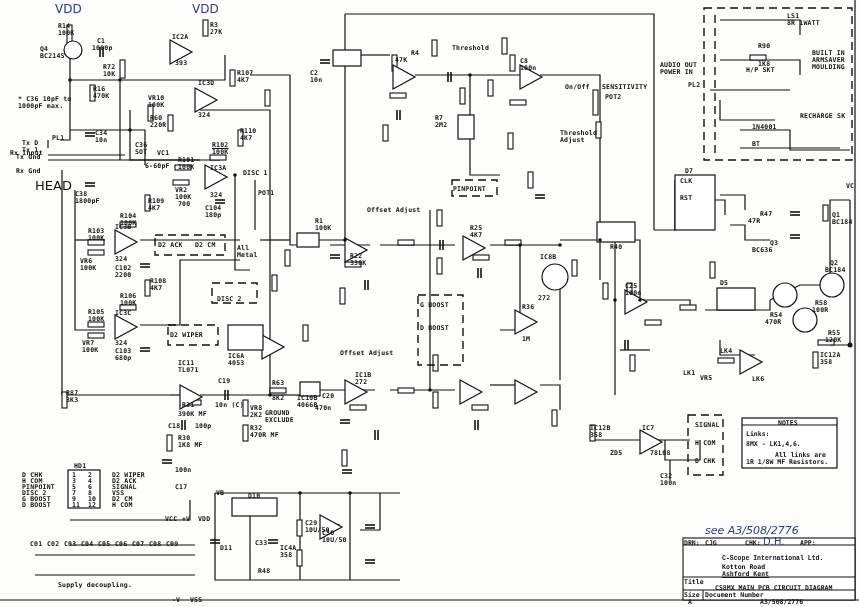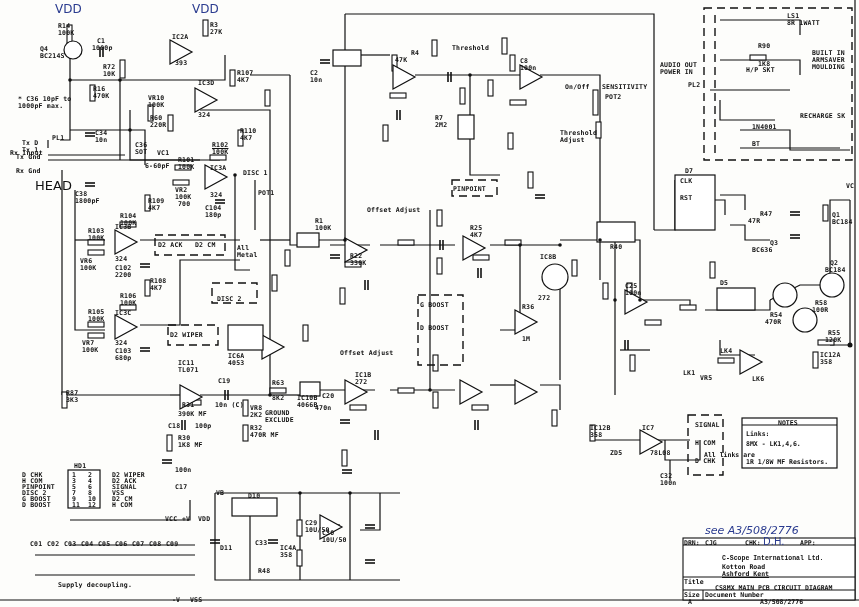--- a/index.html
+++ b/index.html
@@ -584,21 +584,21 @@
 <div class="lbl" style="left:182px;top:516px;">+V</div>
 <div class="lbl" style="left:198px;top:516px;">VDD</div>
 <div class="lbl" style="left:172px;top:597px;">-V</div>
 <div class="lbl" style="left:190px;top:597px;">VSS</div>
 <div class="lbl" style="left:216px;top:490px;">VB</div>
 <div class="lbl" style="left:846px;top:183px;">VC</div>
 
 <div class="tb" style="left:778px;top:419px;">NOTES</div>
 <div class="tb" style="left:746px;top:430px;">Links:</div>
 <div class="tb" style="left:746px;top:440px;">8MX - LK1,4,6.</div>
-<div class="tb" style="left:704px;top:451px;">All links are</div>
+<div class="tb" style="left:775px;top:451px;">All links are</div>
 <div class="tb" style="left:746px;top:458px;">1R 1/8W MF Resistors.</div>
 
 <div class="hand" style="left:705px;top:524px;font-size:11px;font-style:italic;">see A3/508/2776</div>
 <div class="tb" style="left:684px;top:539px;">DRN:</div>
 <div class="tb" style="left:705px;top:539px;">CJG</div>
 <div class="tb" style="left:745px;top:539px;">CHK:</div>
 <div class="hand" style="left:763px;top:536px;font-size:10px;">D.H.</div>
 <div class="tb" style="left:800px;top:539px;">APP:</div>
 <div class="tb" style="left:722px;top:555px;font-family:Liberation Mono, monospace;">C-Scope International Ltd.</div>
 <div class="tb" style="left:722px;top:563px;">Kotton Road</div>

